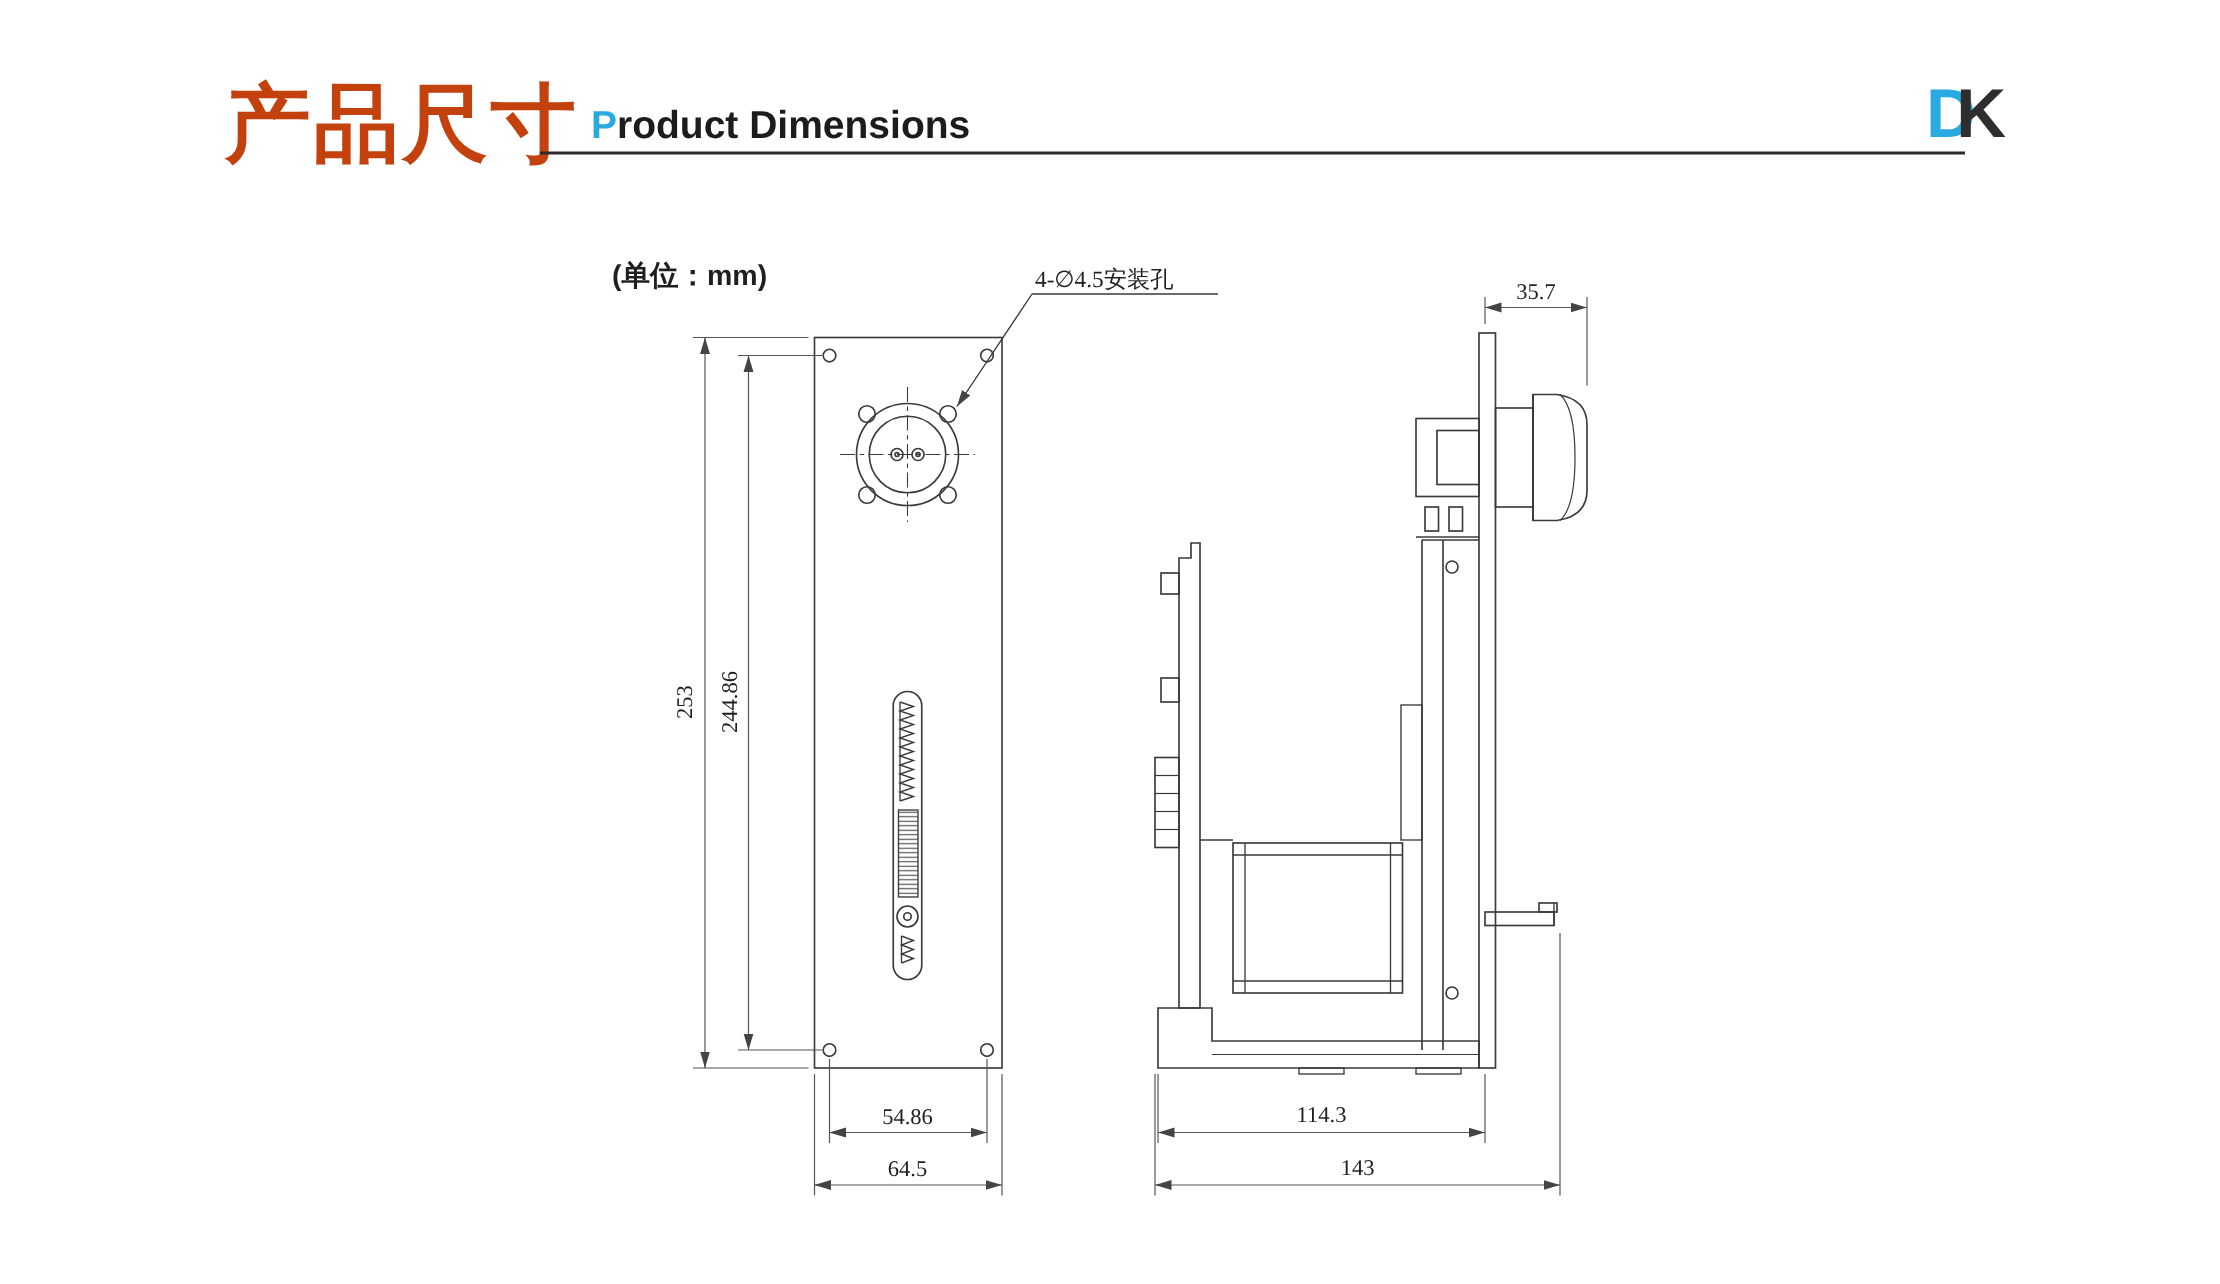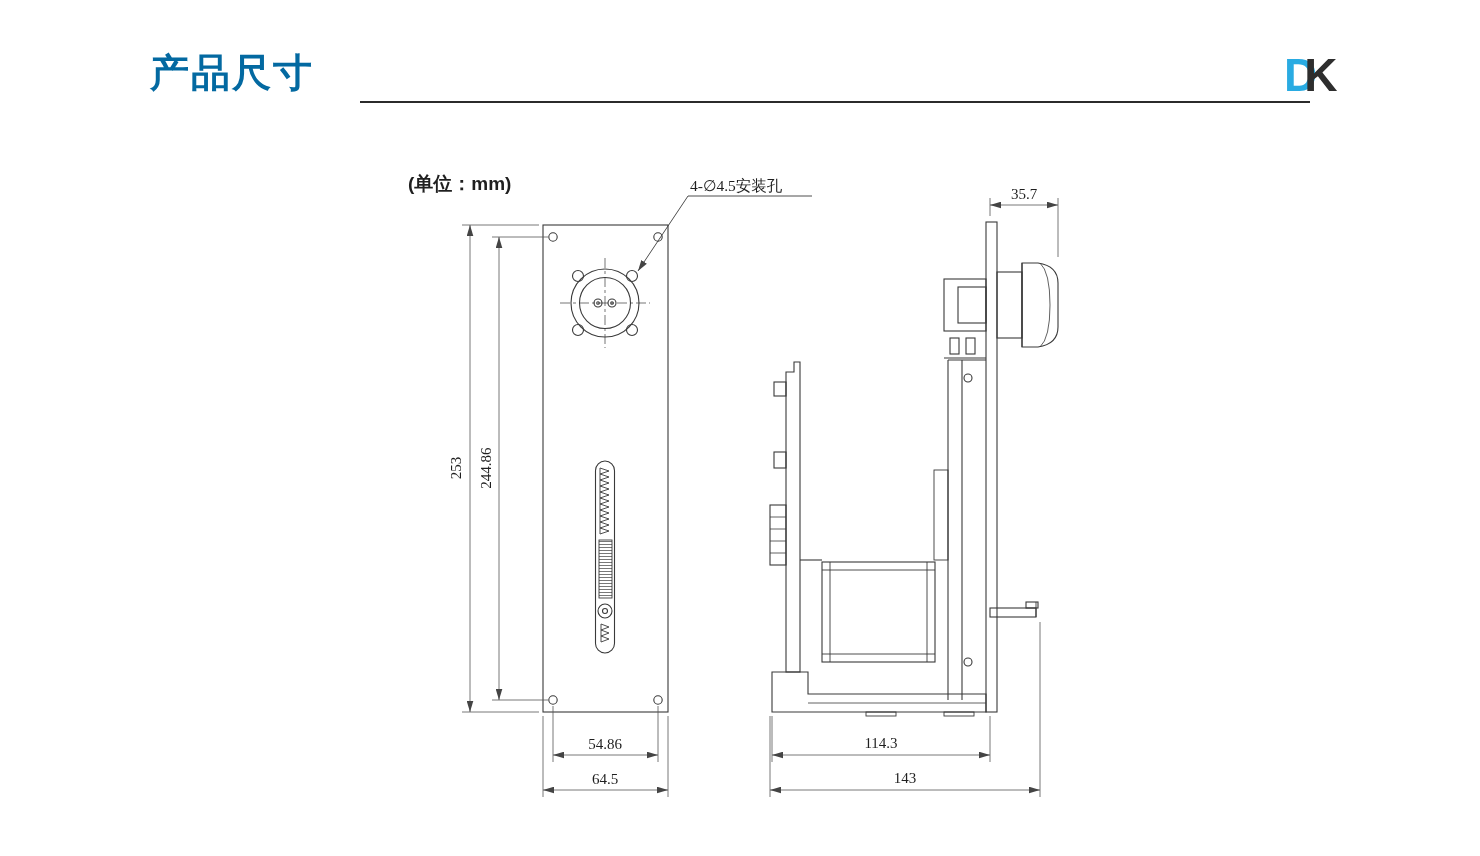--- a/index.html
+++ b/index.html
@@ -1,37 +1,38 @@
 <!DOCTYPE html>
 <html><head>
 <meta charset="utf-8">
 <style>
   html,body{margin:0;padding:0;background:#ffffff;}
   .page{position:relative;width:1480px;height:856px;background:#fff;overflow:hidden;
         font-family:"Liberation Sans",sans-serif;}
-  .title-cn{position:absolute;left:150px;top:52px;font-size:39px;font-weight:900;
-        color:#0369a1;letter-spacing:2px;line-height:1.1;}
+  .title-cn{position:absolute;left:150px;top:52px;font-size:57px;font-weight:900;
+        color:#c2410c;letter-spacing:2px;line-height:1.1;}
   .subtitle{position:absolute;left:394px;top:68px;font-size:26px;font-weight:700;color:#1c1c1c;}
   .subtitle .accent{color:#29abe2;}
   .header-rule{position:absolute;left:360px;top:101px;width:950px;height:2px;background:#2b2b2b;}
   .logo{position:absolute;left:1284px;top:48px;font-size:46px;font-weight:900;
         letter-spacing:-4px;}
   .logo .d{color:#29abe2;}
   .logo .k{color:#2e2e2e;margin-left:-9px;}
   svg text{font-family:"Liberation Serif","DejaVu Serif",serif;fill:#1f1f1f;}
   .dimtxt{font-size:15px;}
   .notetxt{font-size:15.5px;}
   .unittxt{font-size:19px;font-weight:600;}
 </style>
 </head>
 <body>
 
 <div class="page">
 
   <div class="title-cn">产品尺寸</div>
+  <div class="subtitle"><span class="accent">P</span><span>roduct Dimensions</span></div>
   <div class="header-rule"></div>
   <div class="logo"><span class="d">D</span><span class="k">K</span></div>
 
   <svg width="1480" height="856" viewBox="0 0 1480 856" style="position:absolute;left:0;top:0;" xmlns="http://www.w3.org/2000/svg">
 
     <defs>
       <marker id="aE" viewBox="0 0 10 6" refX="10" refY="3" markerWidth="11" markerHeight="7" orient="auto" markerUnits="userSpaceOnUse">
           <path d="M0 0 L10 3 L0 6 Z" fill="#444"></path>
         </marker>
       <marker id="aS" viewBox="0 0 10 6" refX="0" refY="3" markerWidth="11" markerHeight="7" orient="auto" markerUnits="userSpaceOnUse">

